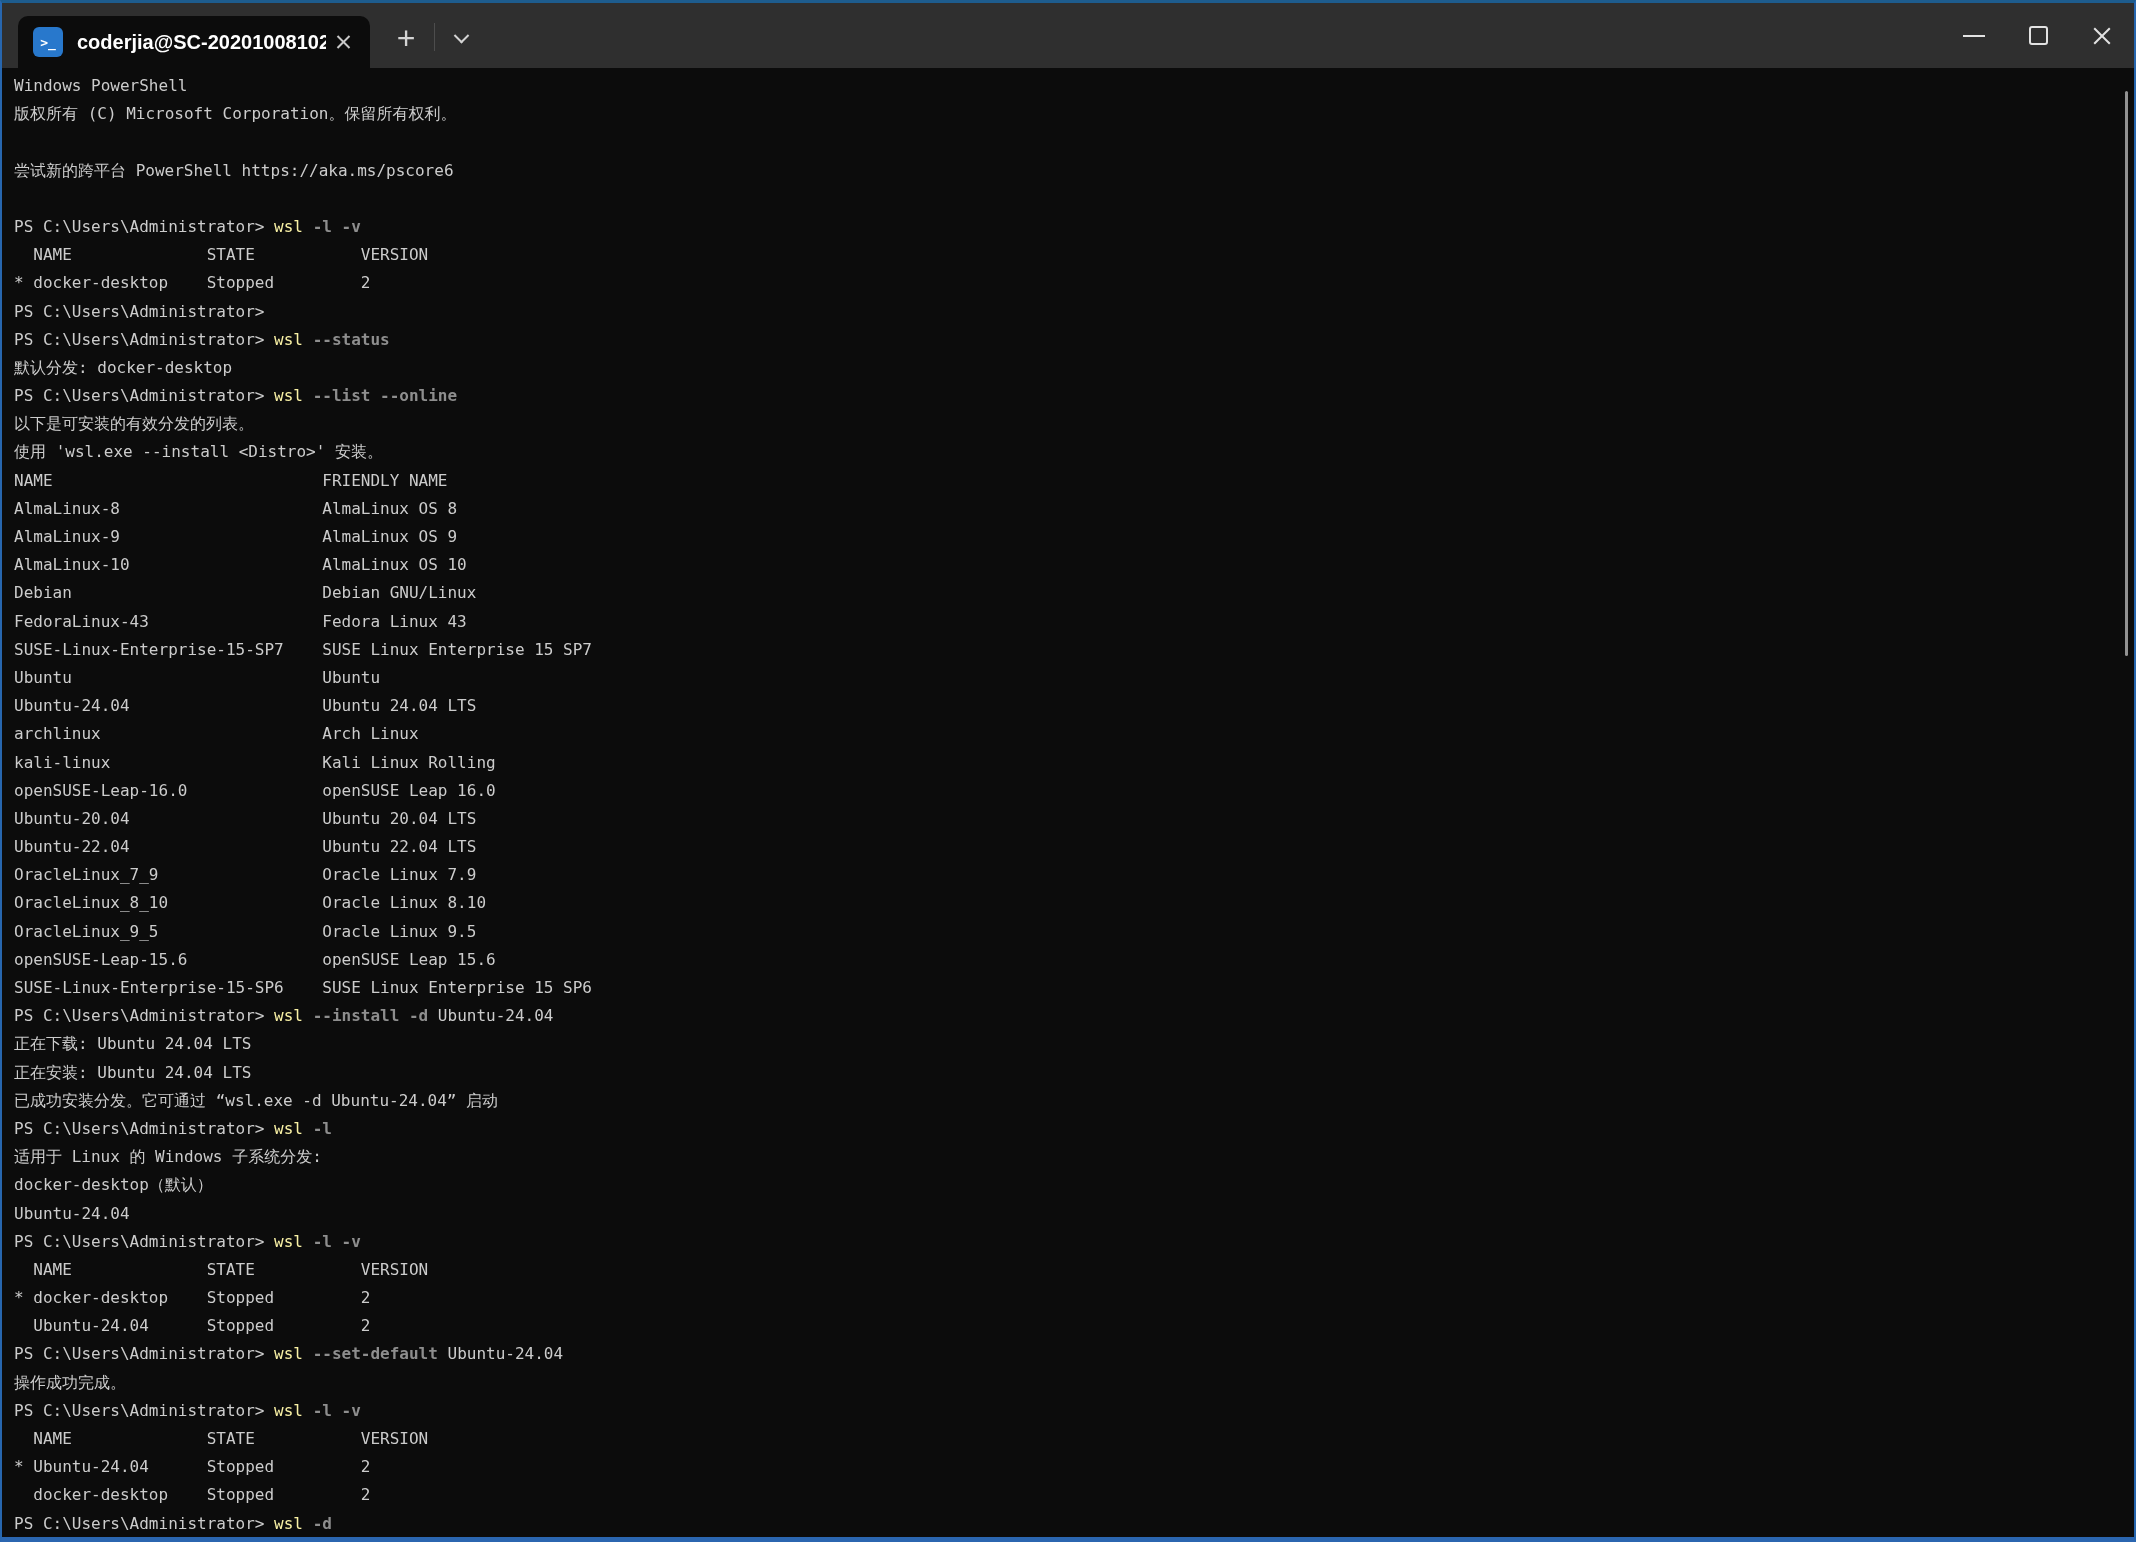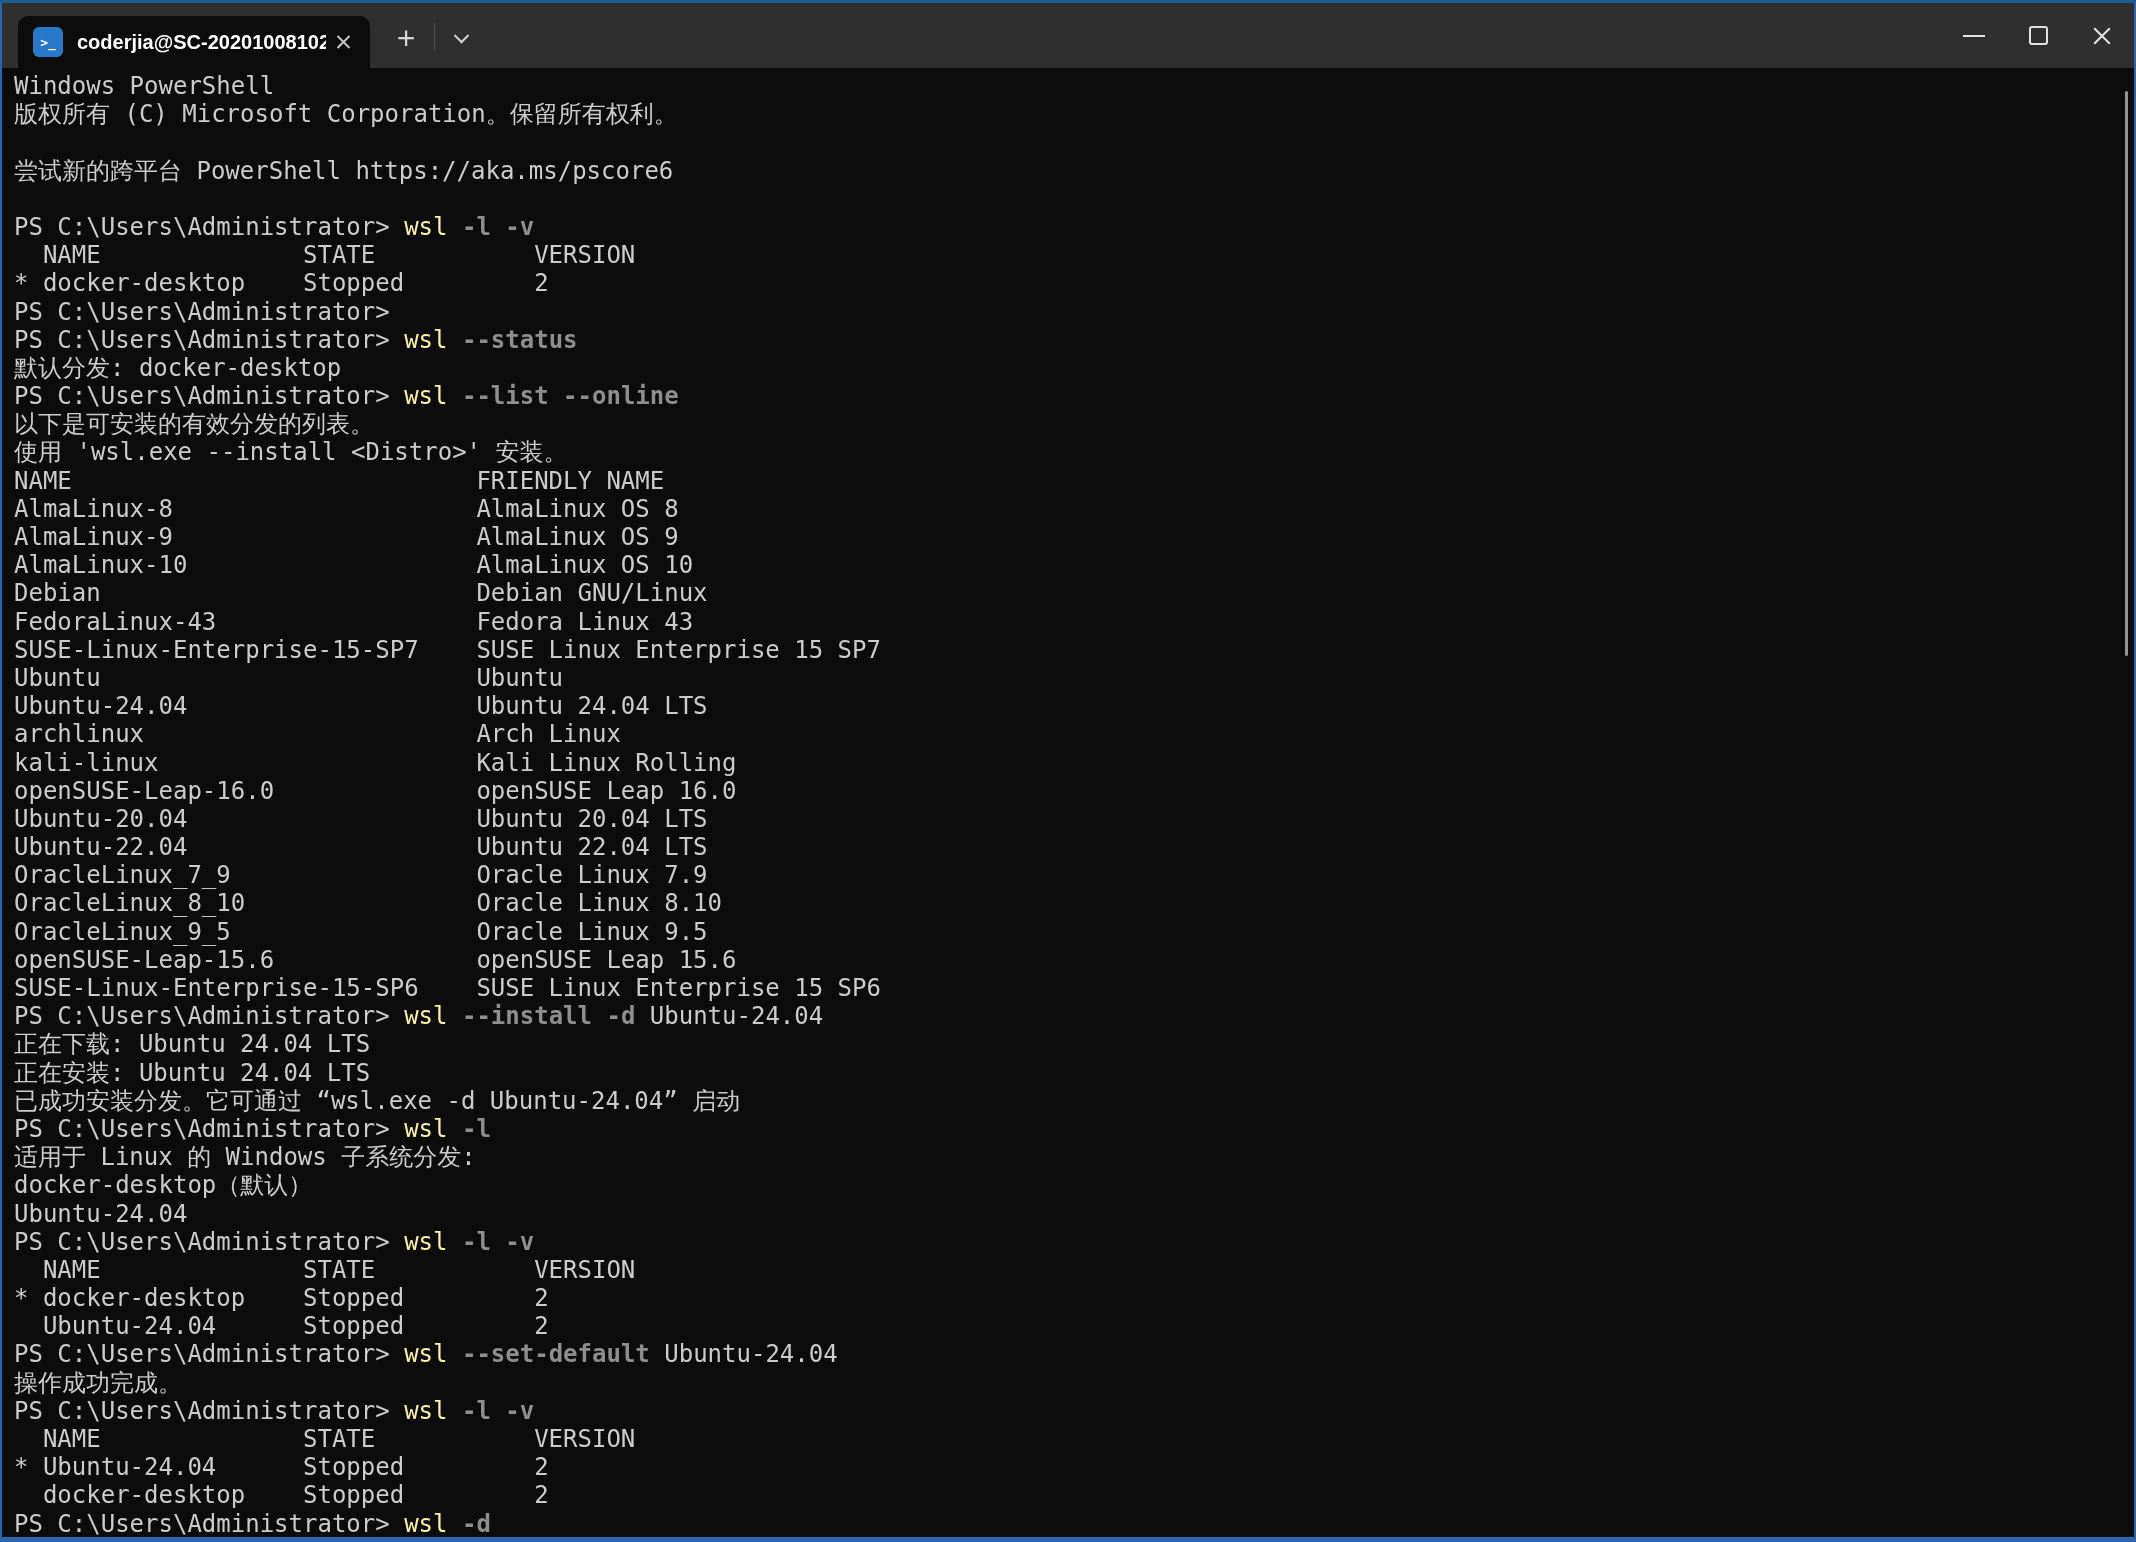--- a/index.html
+++ b/index.html
@@ -35,21 +35,21 @@
   .wbtn{width:64px;height:65px;display:flex;align-items:center;justify-content:center;position:relative;}
   .min-glyph{width:22px;height:2px;background:#e2e2e2;}
   .max-glyph{width:19px;height:19px;border:2px solid #e2e2e2;border-radius:3px;}
   .x-glyph{position:relative;width:24px;height:24px;}
   .x-glyph::before,.x-glyph::after{content:"";position:absolute;left:1px;top:11px;width:22px;height:2px;background:#e2e2e2;}
   .x-glyph::before{transform:rotate(45deg);}
   .x-glyph::after{transform:rotate(-45deg);}
   
   .term{position:absolute;left:0;right:0;top:65px;bottom:0;margin:0;padding:4px 0 0 12px;
     background:var(--background);color:var(--foreground);
-    font-family:"DejaVu Sans Mono","Liberation Mono",monospace;font-size:24px;line-height:28.2px;
+    font-family:"DejaVu Sans Mono","Liberation Mono",monospace;font-size:16px;line-height:28.2px;
     white-space:pre;overflow:hidden;}
   .line{height:28.2px;}
   .seg-p{color:var(--foreground);}
   .seg-y{color:var(--command);margin-top:40px;}
   .seg-g{color:var(--parameter);font-weight:bold;}
   .sb{position:absolute;right:6px;top:88px;width:3px;height:565px;background:#929292;border-radius:2px;}
 </style>
 </head>
 <body>
 

